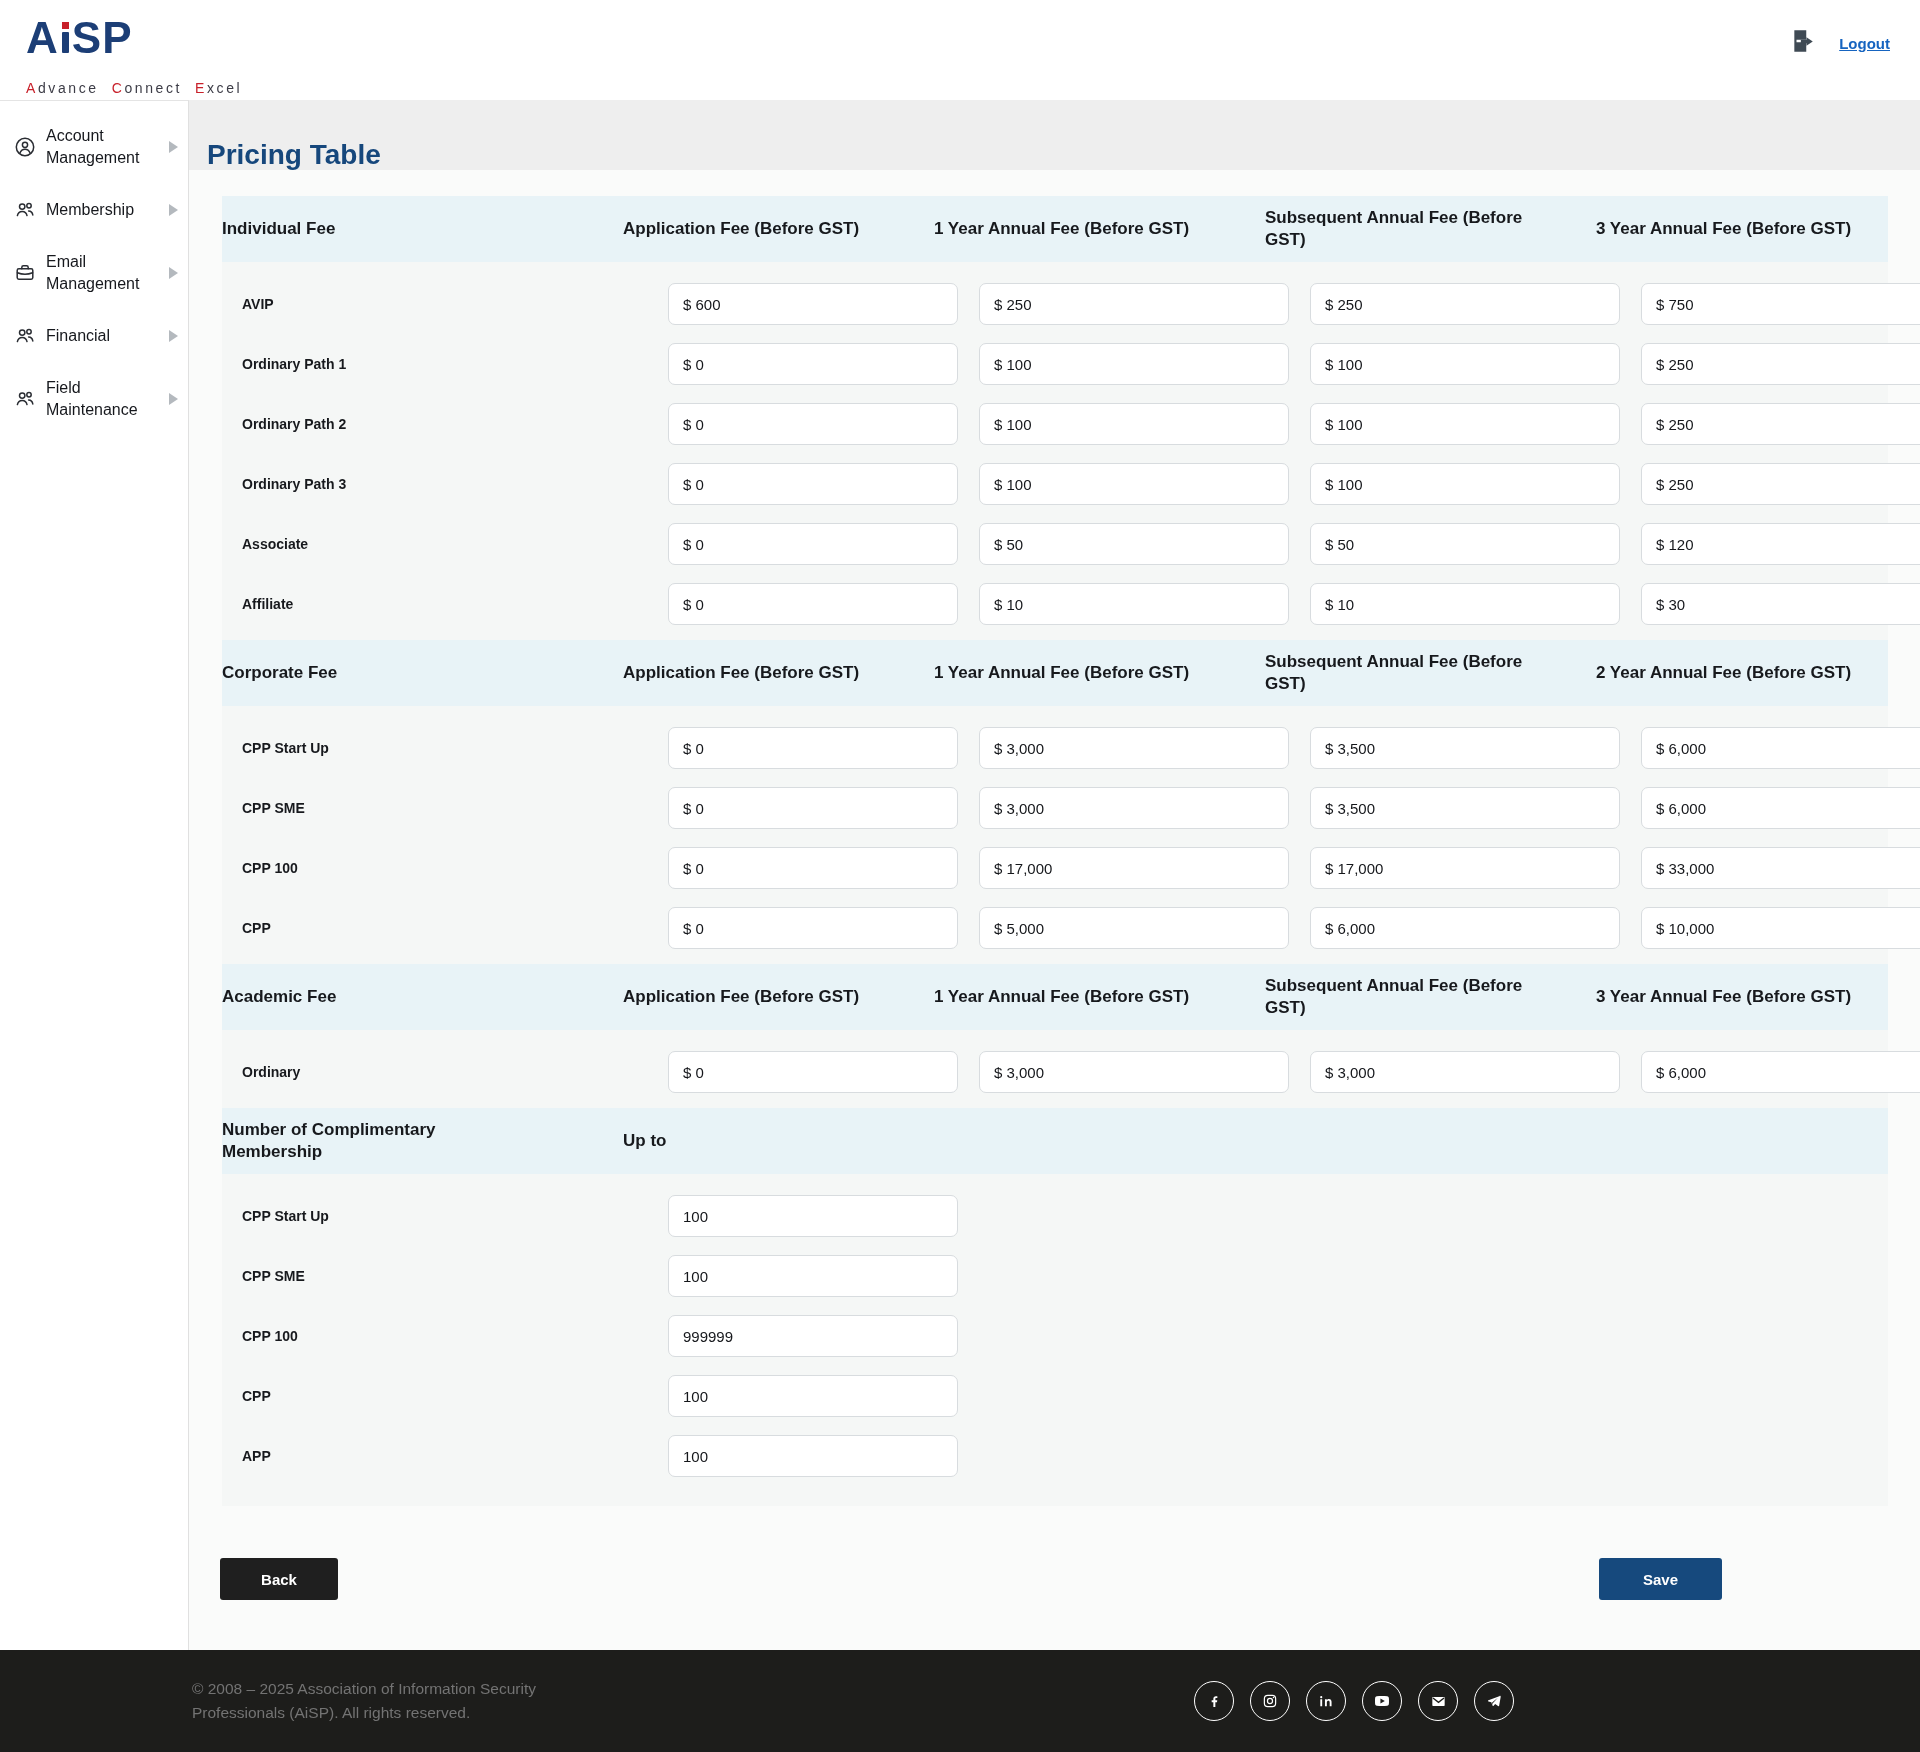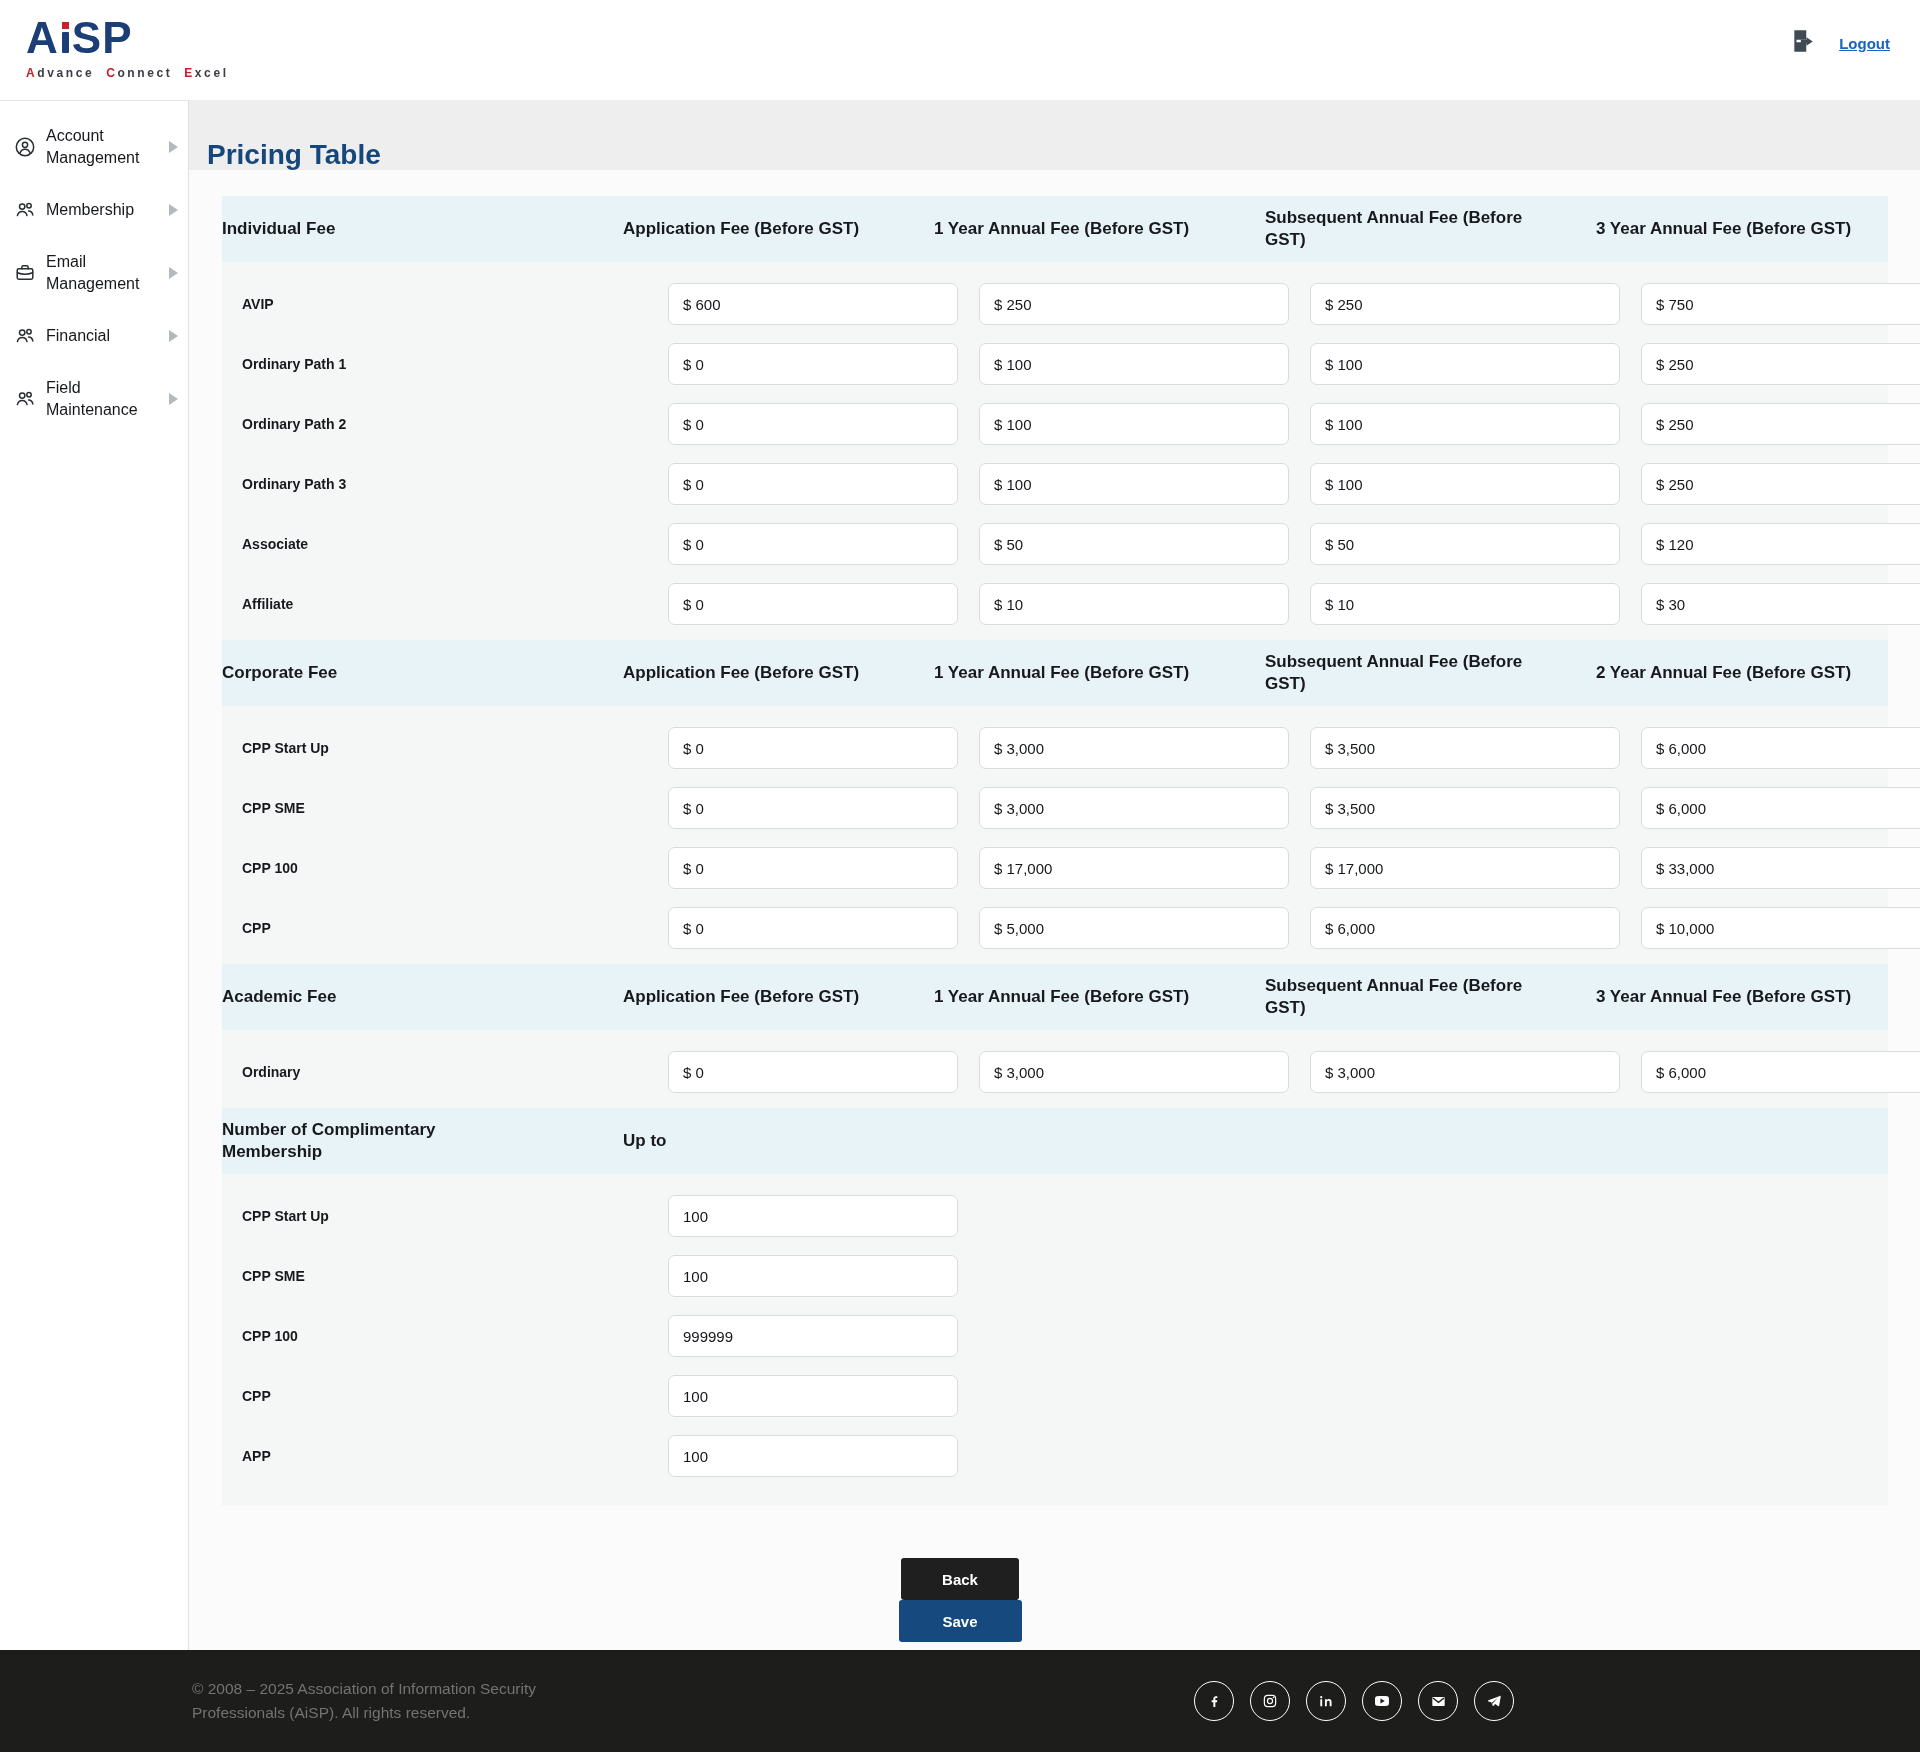--- a/index.html
+++ b/index.html
@@ -9,21 +9,21 @@
     background:#ffffff; font-family:"Liberation Sans", sans-serif; color:#17191d;
   }
 
   
   .top-header { position:absolute; top:0; left:0; width:1920px; height:100px; background:#fff; }
   .logo { position:absolute; left:26px; top:16px; line-height:1; }
   .logo-word { font-size:44px; font-weight:800; color:#1c3e76; letter-spacing:1px; }
   .logo-i { display:inline-block; width:7px; height:31px; margin:0 3px; position:relative; }
   .logo-i::before { content:""; position:absolute; top:0; left:0; width:7px; height:7px; background:#c8202a; }
   .logo-i::after { content:""; position:absolute; bottom:0; left:0; width:7px; height:21px; background:#1c3e76; border-radius:1px; }
-  .logo-tagline { margin-top:7px; font-size:12px; font-weight:700; letter-spacing:2.6px; color:#3c3c46; }
+  .logo-tagline { margin-top:21px; font-size:14px; font-weight:400; letter-spacing:2.6px; color:#3c3c46; }
   .logo-tagline .init { color:#c8202a; }
   .logout { position:absolute; right:30px; top:28px; display:flex; align-items:center; gap:23px; text-decoration:none; cursor:pointer; }
   .logout-label { color:#1664c0; font-weight:700; font-size:15px; text-decoration:underline; }
 
   
   .sidebar {
     position:absolute; left:0; top:100px; width:189px; height:1550px; background:#fff;
     border-top:1px solid #e4e4e4; border-right:1px solid #e0e0e0; padding-top:14px;
   }
   .side-item { display:flex; align-items:center; gap:10px; padding:0 10px 0 14px; min-height:63px; cursor:pointer; }
@@ -46,21 +46,21 @@
   .h-col { font-size:17px; font-weight:700; line-height:1.28; padding-right:16px; }
   .t-section-body { padding-top:12px; }
   .t-row.body { height:60px; }
   .b-label { font-size:14px; font-weight:700; padding-left:20px; }
   .cell { width:100%;margin-left:45px; }
   .fee-input {
     width:100%; height:42px; background:#fff; border:1px solid #d8dcdf; border-radius:7px;
     font-size:15px; color:#15171b; padding:0 14px; font-family:"Liberation Sans", sans-serif; outline:none;
   }
 
-  .actions { margin:52px 0 0 20px; width:1502px; display:flex; justify-content:space-between; align-items:center;flex-direction:column; }
+  .actions { margin:52px 0 0 31px; width:1502px; display:flex; justify-content:space-between; align-items:center; }
   .btn { height:42px; border:none; font-size:15px; font-weight:700; color:#fff; cursor:pointer; border-radius:3px; font-family:"Liberation Sans", sans-serif; }
   .btn-back { width:118px; background:#1f1f1f; }
   .btn-save { width:123px; background:#16497d; }
 
   
   .footer { position:absolute; left:0; top:1650px; width:1920px; height:102px; background:#1d1d1b; }
   .footer-text { position:absolute; left:192px; top:50%; transform:translateY(-50%); color:#737373; font-size:15.5px; line-height:1.55; max-width:365px; }
   .socials { position:absolute; left:1194px; top:50%; transform:translateY(-50%); display:flex; gap:16px; }
   .social { width:40px; height:40px; border:1.5px solid #fff; border-radius:50%; display:flex; align-items:center; justify-content:center; color:#fff; cursor:pointer; }
   .social svg { display:block; }

